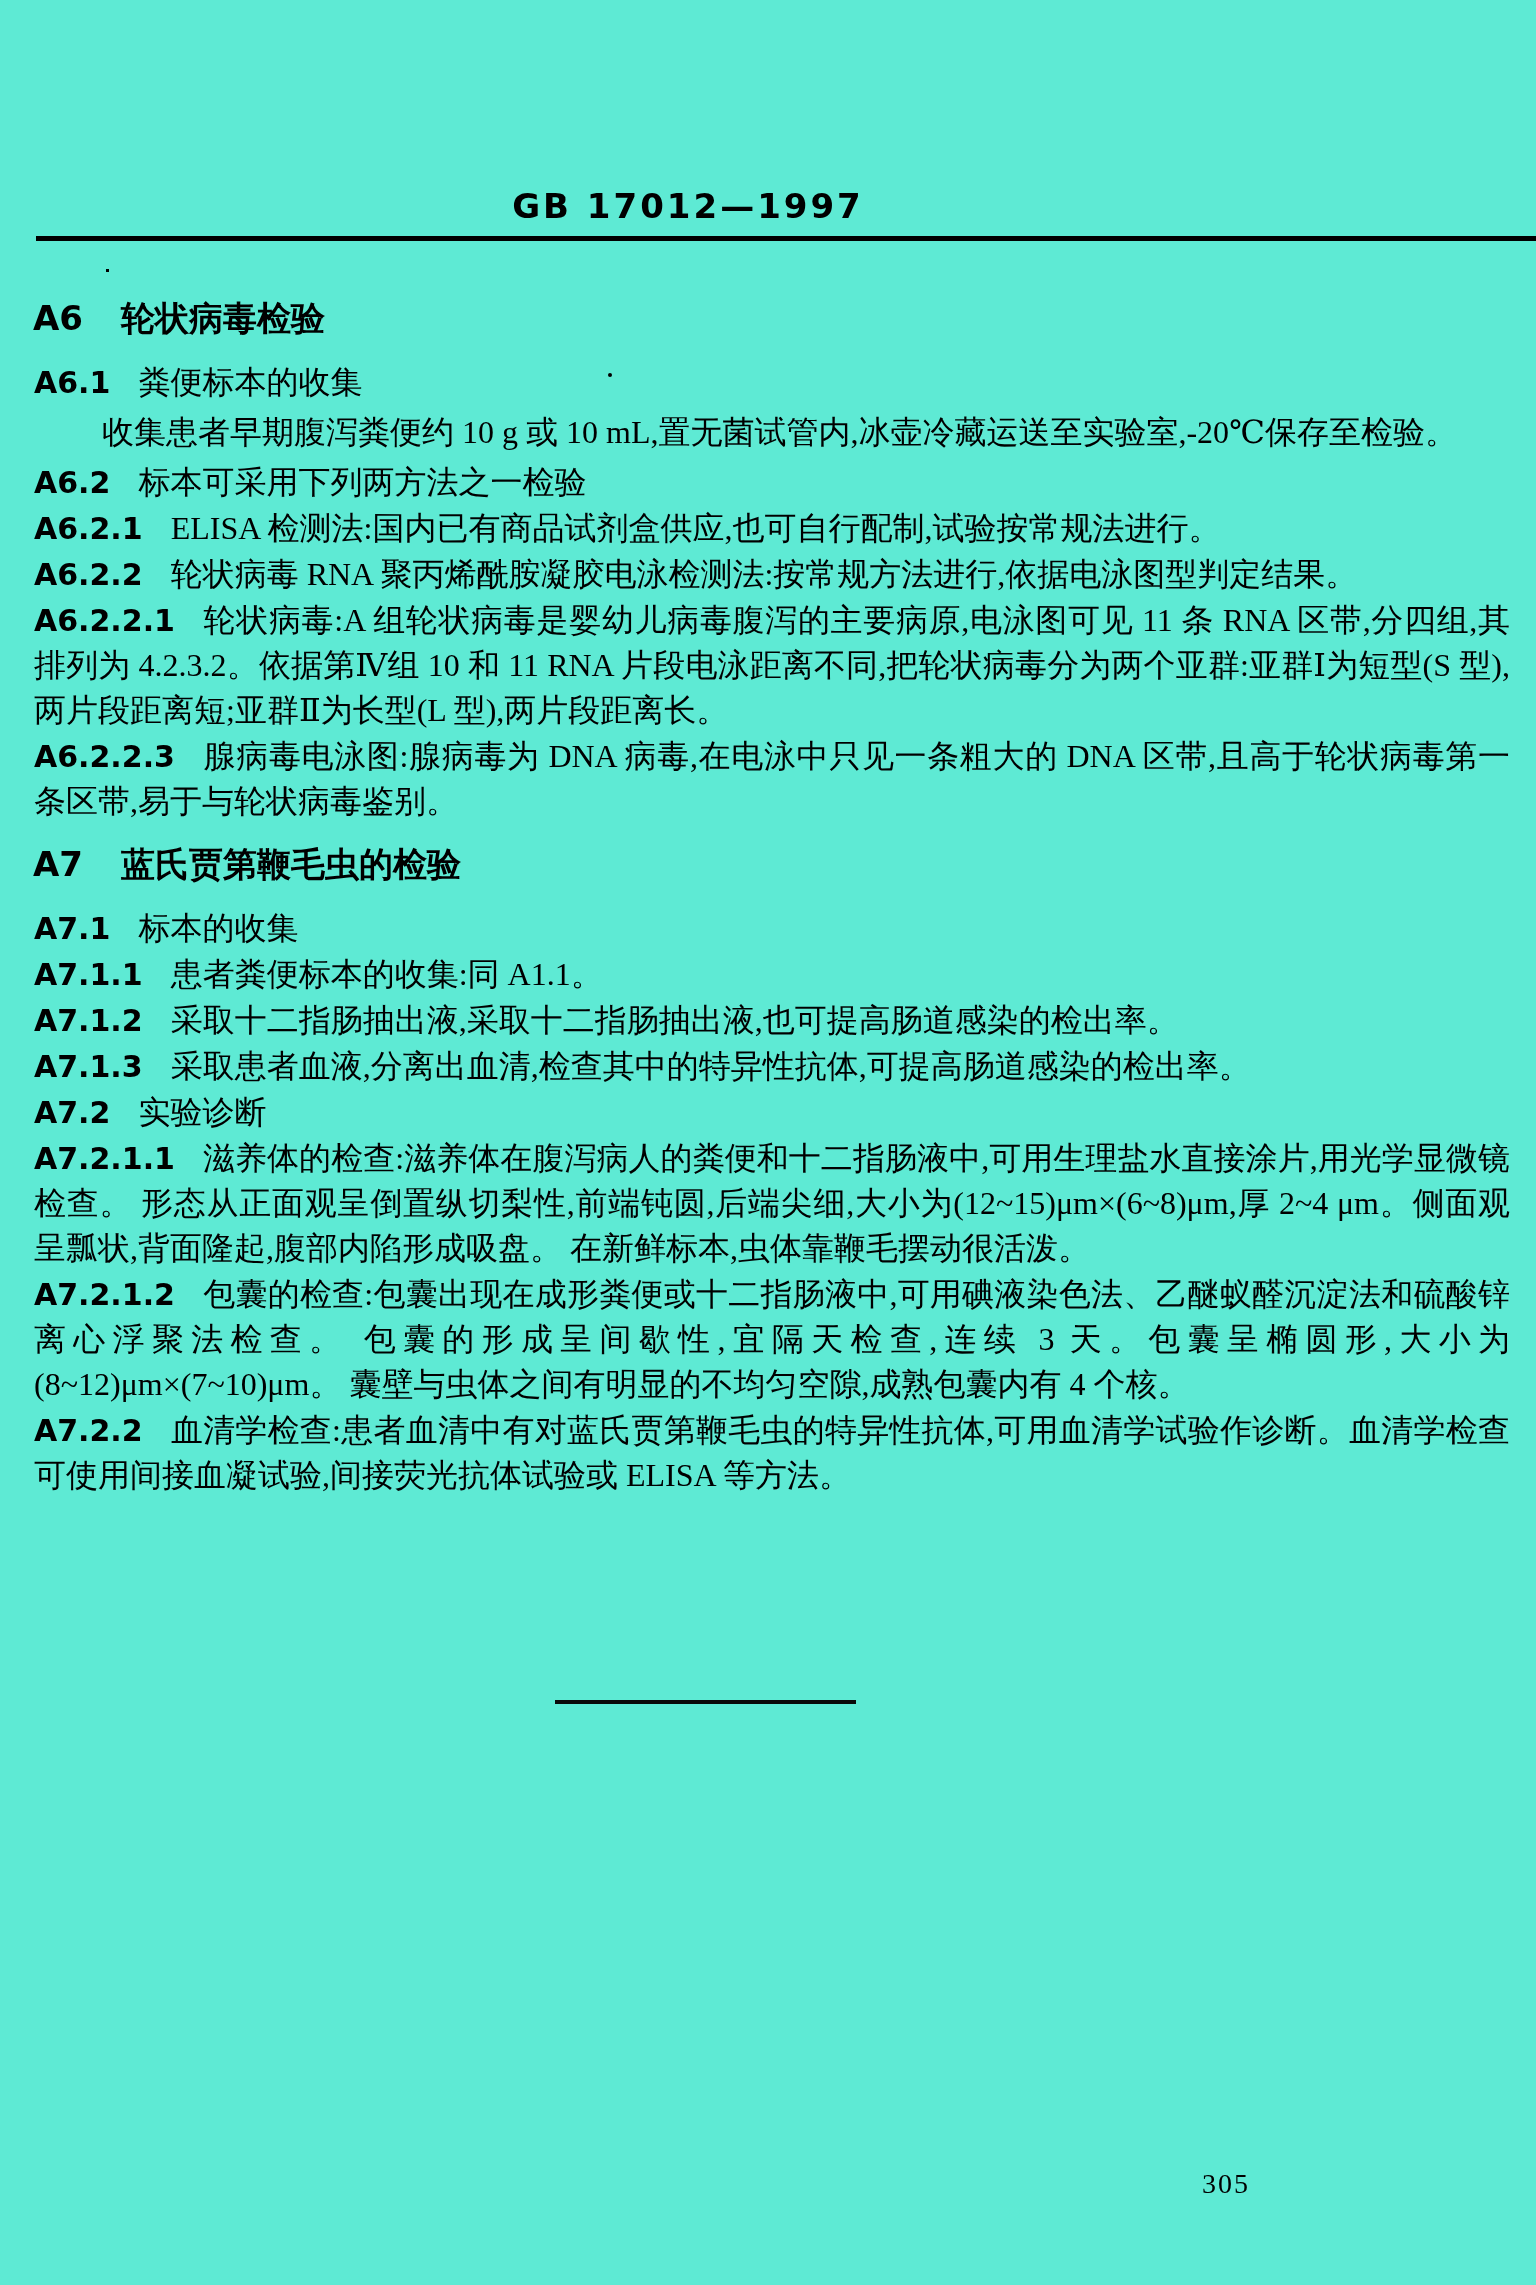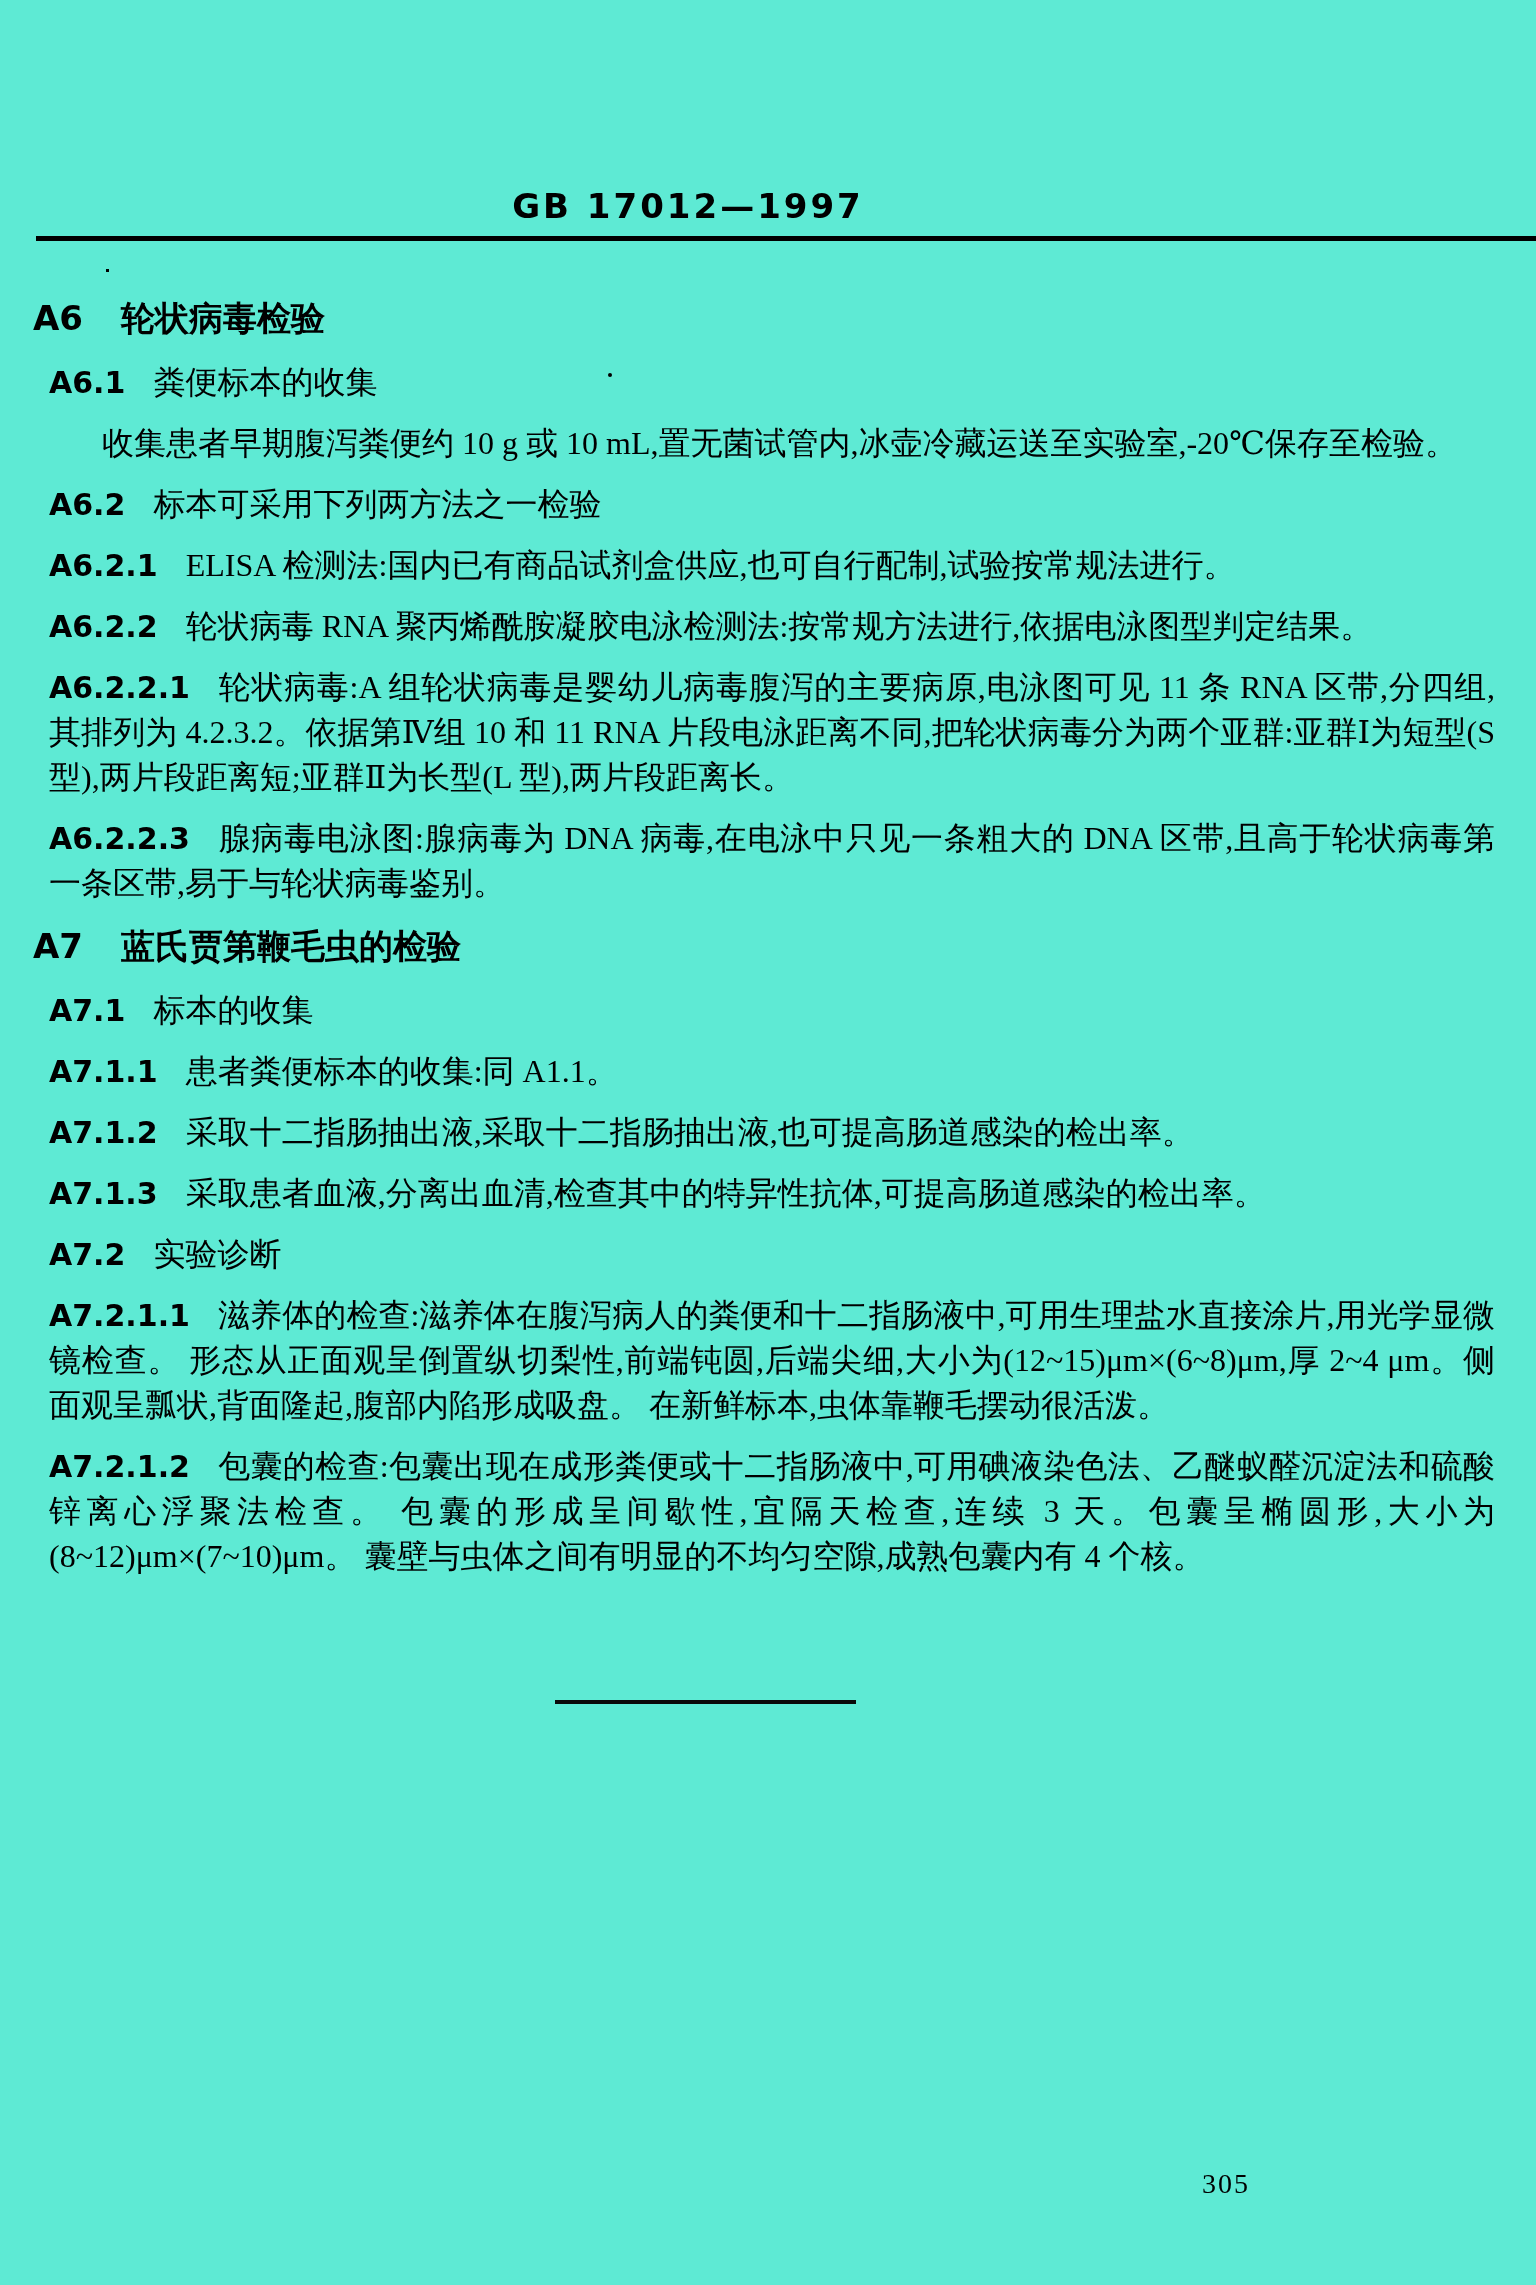--- a/index.html
+++ b/index.html
@@ -41,21 +41,21 @@
   }
   .chapter{
     margin:18px 0 20px 0;
     font-family:"DejaVu Sans","Liberation Sans",sans-serif;
     font-weight:bold;
     font-size:34px;
     line-height:44px;
     text-align:left;
   }
   .chapter-label{margin-right:38px;text-align:center;}
-  .clause{margin:16px;}
+  .clause{margin:1px;}
   .clause-label{
     font-family:"DejaVu Sans","Liberation Sans",sans-serif;
     font-weight:bold;
     font-size:30px;
     margin-right:28px;
     white-space:nowrap;
   }
   .para{margin:5px;text-indent:2em;}
   .end-divider{
     position:absolute;
@@ -110,20 +110,21 @@
 
     <div class="clause"><span class="clause-label">A7.1.3</span><span class="clause-text">采取患者血液,分离出血清,检查其中的特异性抗体,可提高肠道感染的检出率。</span></div>
 
     <div class="clause"><span class="clause-label">A7.2</span><span class="clause-text">实验诊断</span></div>
 
 
     <div class="clause"><span class="clause-label">A7.2.1.1</span><span class="clause-text">滋养体的检查:滋养体在腹泻病人的粪便和十二指肠液中,可用生理盐水直接涂片,用光学显微镜检查。 形态从正面观呈倒置纵切梨性,前端钝圆,后端尖细,大小为(12~15)μm×(6~8)μm,厚 2~4 μm。侧面观呈瓢状,背面隆起,腹部内陷形成吸盘。 在新鲜标本,虫体靠鞭毛摆动很活泼。</span></div>
 
     <div class="clause"><span class="clause-label">A7.2.1.2</span><span class="clause-text">包囊的检查:包囊出现在成形粪便或十二指肠液中,可用碘液染色法、乙醚蚁醛沉淀法和硫酸锌离心浮聚法检查。 包囊的形成呈间歇性,宜隔天检查,连续 3 天。包囊呈椭圆形,大小为(8~12)μm×(7~10)μm。 囊壁与虫体之间有明显的不均匀空隙,成熟包囊内有 4 个核。</span></div>
 
+    <div class="clause"><span class="clause-label">A7.2.2</span><span class="clause-text">血清学检查:患者血清中有对蓝氏贾第鞭毛虫的特异性抗体,可用血清学试验作诊断。血清学检查可使用间接血凝试验,间接荧光抗体试验或 ELISA 等方法。</span></div>
 
   </div>
 
   <div class="end-divider"></div>
 
   <div class="page-number">305</div>
 
 </div>
 
 </body></html>

